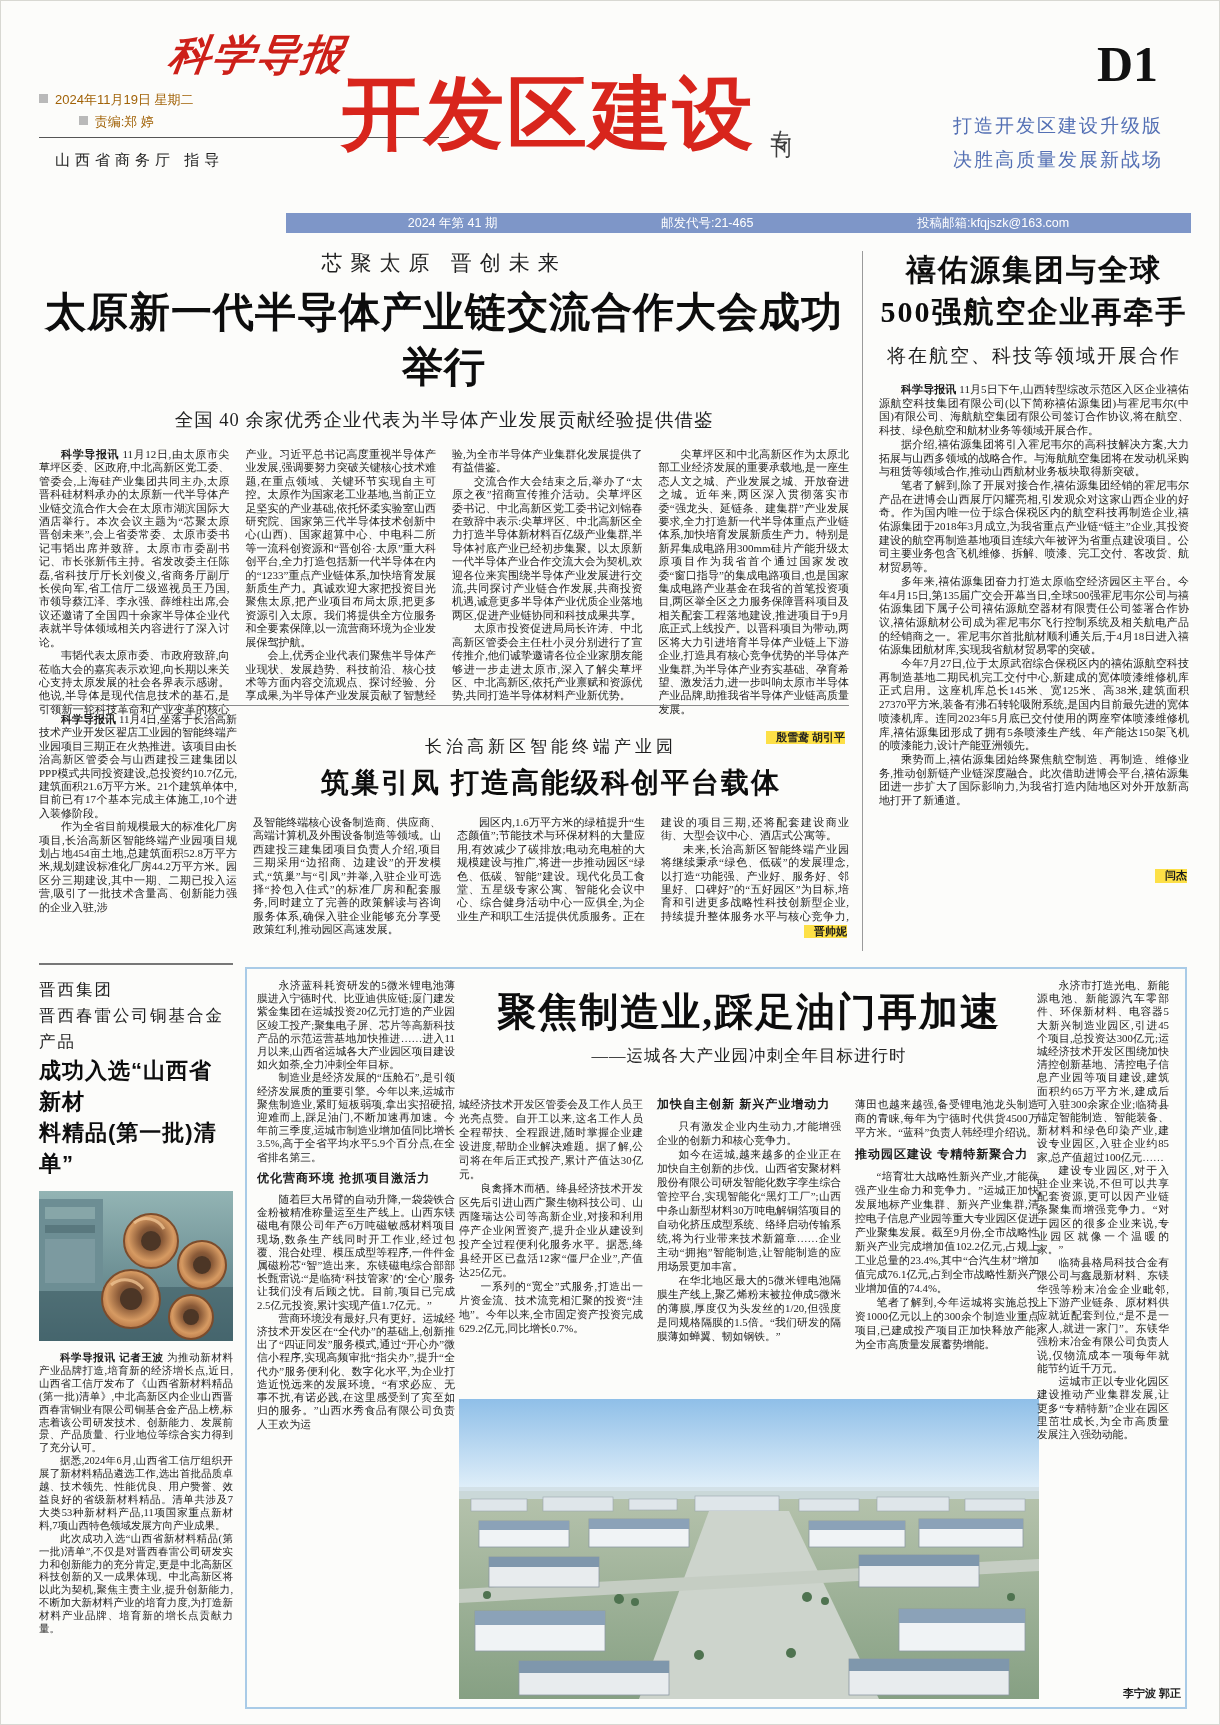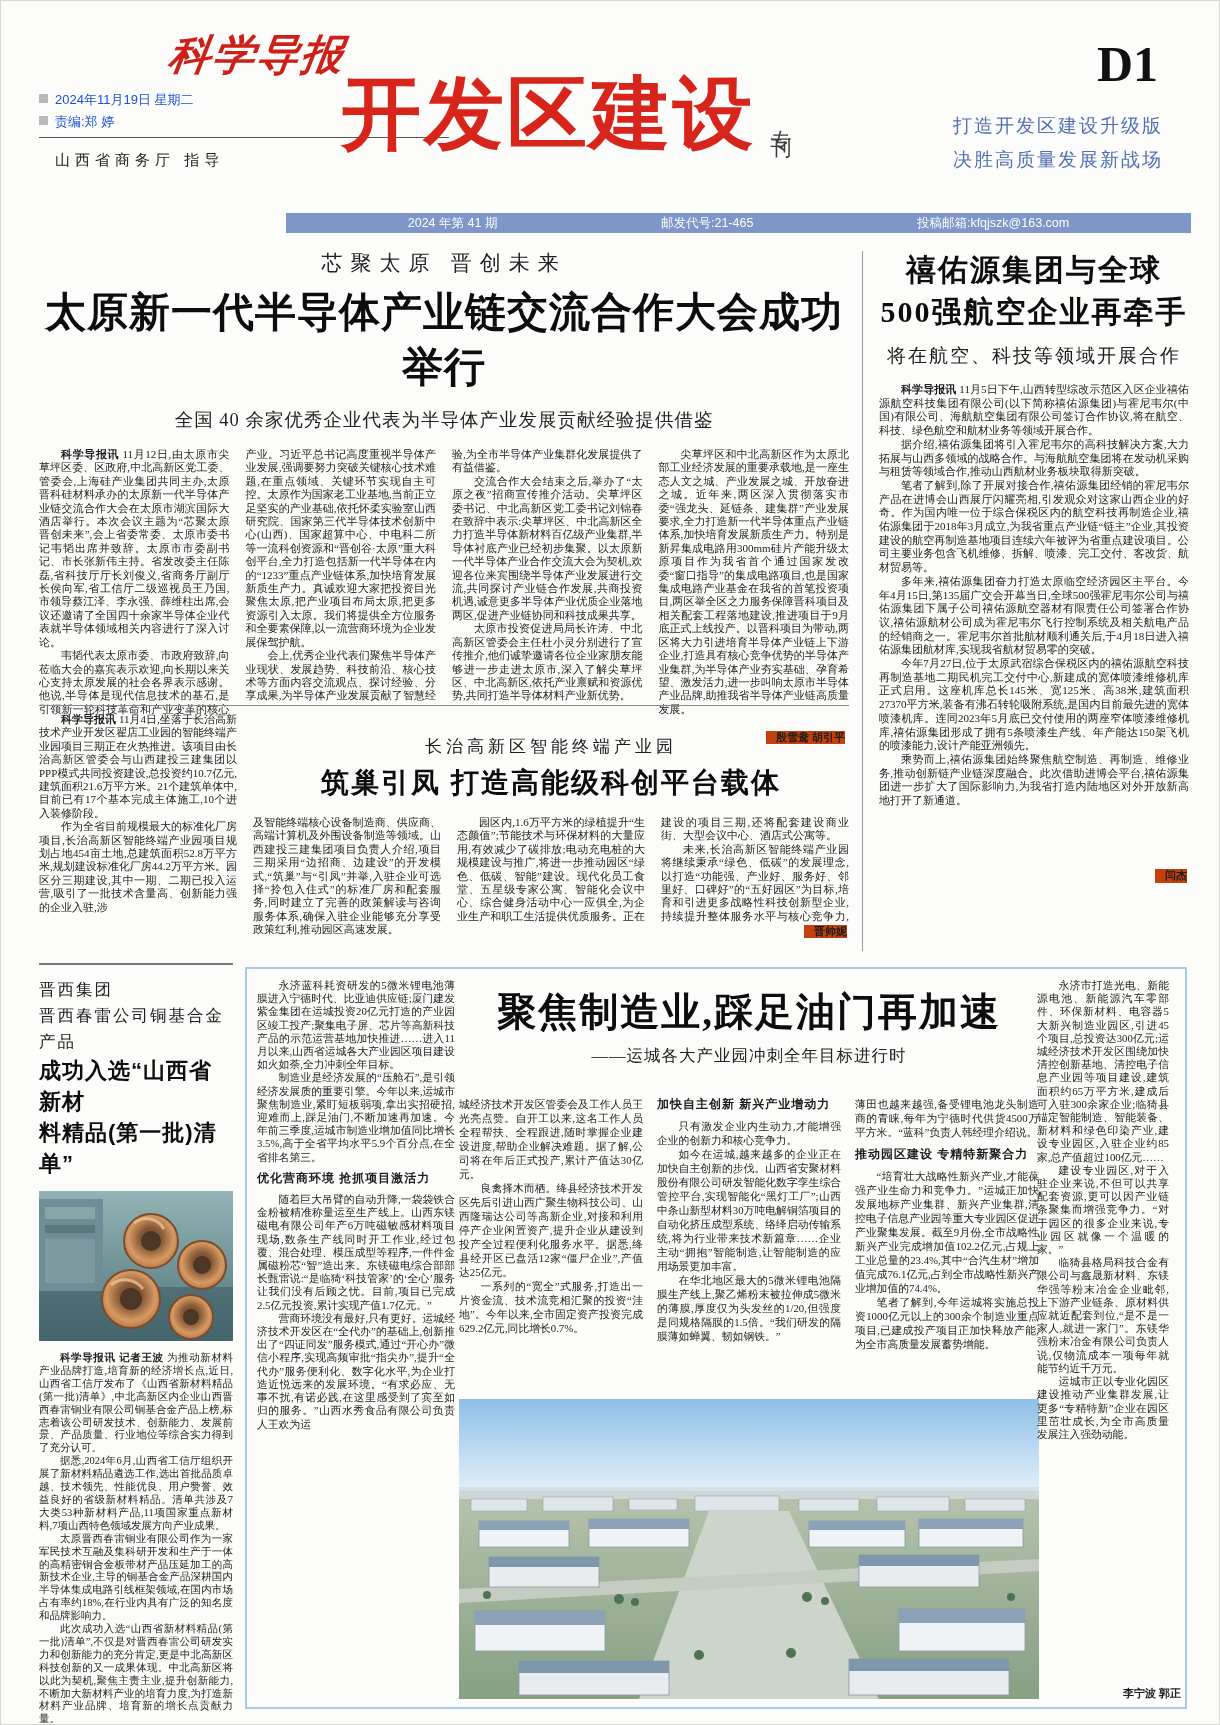--- a/index.html
+++ b/index.html
@@ -1,21 +1,21 @@
 <!DOCTYPE html>
 <html><head>
 <meta charset="utf-8">
 <style>
   html,body{margin:0;padding:0;background:#e8e8e4;}
   .page{position:relative;width:1220px;height:1725px;margin:0 auto;background:#fcfcfa;
         font-family:"Liberation Serif","DejaVu Serif",serif;color:#1c1c1c;overflow:hidden;
         border:1px solid #d8d8d2;box-sizing:border-box;}
   
   .meta{position:absolute;left:38px;top:88px;font-family:"Liberation Sans","DejaVu Sans",sans-serif;
-        font-size:13px;line-height:22px;color:#1d4ed8;}
+        font-size:13px;line-height:22px;color:#a16207;text-align:center;}
   .meta .sq{display:inline-block;width:9px;height:9px;background:#b9b9b9;margin-right:7px;vertical-align:1px;}
   .meta-rule{position:absolute;left:38px;top:136px;width:410px;border-top:1px solid #555;}
   .guidance{position:absolute;left:54px;top:150px;font-family:"Liberation Sans",sans-serif;
         font-size:15px;letter-spacing:5px;color:#222;}
   .masthead{position:absolute;left:168px;top:26px;font-family:"DejaVu Serif",serif;font-style:italic;
         font-weight:bold;font-size:42px;color:#cd2019;transform:skewX(-8deg);letter-spacing:2px;}
   .big-title{position:absolute;left:340px;top:60px;font-size:80px;font-weight:900;color:#d8251c;
         letter-spacing:3px;font-family:"Liberation Serif",serif;}
   .title-side{position:absolute;left:766px;top:112px;writing-mode:vertical-rl;font-size:21px;
         letter-spacing:8px;color:#3c3c3c;font-family:"Liberation Sans",sans-serif;}
@@ -24,21 +24,21 @@
   .page-no{position:absolute;left:1096px;top:34px;font-family:"Liberation Serif",serif;
         font-weight:900;font-size:50px;color:#111;}
   .issue-bar{position:absolute;left:285px;top:212px;width:905px;height:20px;background:#7e96c8;
         color:#fff;font-family:"Liberation Sans",sans-serif;font-size:12.5px;display:flex;
         align-items:center;justify-content:space-around;padding:8px 40px;box-sizing:border-box;}
   
   .bodytext p{margin:0;text-indent:2em;text-align:justify;}
   .bodytext p.cont{text-indent:0;}
   .lead{font-weight:bold;font-family:"Liberation Sans",sans-serif;}
   .byline{position:absolute;font-weight:bold;font-family:"Liberation Sans",sans-serif;
-        background:#c2410c;padding-left:10px;}
+        background:#fde047;padding-left:10px;}
   
   .main-article{position:absolute;left:38px;top:248px;width:810px;}
   .kicker{text-align:center;font-size:21px;letter-spacing:8px;color:#222;}
   .main-headline{text-align:center;font-size:41px;font-weight:900;letter-spacing:1px;
         font-family:"Liberation Sans","DejaVu Sans",sans-serif;margin-top:8px;color:#0d0d0d;}
   .main-subtitle{text-align:center;font-size:18.5px;letter-spacing:1px;margin-top:12px;color:#222;}
   .main-body{position:relative;margin-top:16px;height:296px;column-count:4;column-gap:16px;
         font-size:11px;line-height:13.4px;overflow:hidden;}
   .rule-h{position:absolute;left:38px;width:810px;border-top:1px solid #8a8a8a;}
   .vrule{position:absolute;left:861px;top:250px;height:700px;border-left:1px solid #9a9a9a;}
@@ -197,21 +197,20 @@
       <circle cx="92" cy="108" r="29" fill="url(#coil)" stroke="#7c4c2c" stroke-width="2"></circle>
       <circle cx="92" cy="108" r="11" fill="#4c3626"></circle>
       <circle cx="152" cy="126" r="22" fill="url(#coil)" stroke="#7c4c2c" stroke-width="2"></circle>
       <circle cx="152" cy="126" r="8" fill="#4c3626"></circle>
       <path d="M95 32 a20 20 0 0 1 30 6" stroke="#ecc190" stroke-width="3" fill="none" opacity="0.8"></path>
       <path d="M72 94 a22 22 0 0 1 32 4" stroke="#ecc190" stroke-width="3" fill="none" opacity="0.8"></path>
     </svg>
     <div class="jx-body bodytext">
       <p><span class="lead">科学导报讯  记者王波</span><span> 为推动新材料产业品牌打造,培育新的经济增长点,近日,山西省工信厅发布了《山西省新材料精品(第一批)清单》,中北高新区内企业山西晋西春雷铜业有限公司铜基合金产品上榜,标志着该公司研发技术、创新能力、发展前景、产品质量、行业地位等综合实力得到了充分认可。</span></p>
       <p>据悉,2024年6月,山西省工信厅组织开展了新材料精品遴选工作,选出首批品质卓越、技术领先、性能优良、用户赞誉、效益良好的省级新材料精品。清单共涉及7大类53种新材料产品,11项国家重点新材料,7项山西特色领域发展方向产业成果。</p>
-      <p>太原晋西春雷铜业有限公司作为一家军民技术互融及集科研开发和生产于一体的高精密铜合金板带材产品压延加工的高新技术企业,主导的铜基合金产品深耕国内半导体集成电路引线框架领域,在国内市场占有率约18%,在行业内具有广泛的知名度和品牌影响力。</p>
       <p>此次成功入选“山西省新材料精品(第一批)清单”,不仅是对晋西春雷公司研发实力和创新能力的充分肯定,更是中北高新区科技创新的又一成果体现。中北高新区将以此为契机,聚焦主责主业,提升创新能力,不断加大新材料产业的培育力度,为打造新材料产业品牌、培育新的增长点贡献力量。</p>
     </div>
   </div>
 
   <div class="box">
     <div class="yc-left bodytext">
       <p>永济蓝科耗资研发的5微米锂电池薄膜进入宁德时代、比亚迪供应链;厦门建发紫金集团在运城投资20亿元打造的产业园区竣工投产;聚集电子屏、芯片等高新科技产品的示范运营基地加快推进……进入11月以来,山西省运城各大产业园区项目建设如火如荼,全力冲刺全年目标。</p>
       <p>制造业是经济发展的“压舱石”,是引领经济发展质的重要引擎。今年以来,运城市聚焦制造业,紧盯短板弱项,拿出实招硬招,迎难而上,踩足油门,不断加速再加速。今年前三季度,运城市制造业增加值同比增长3.5%,高于全省平均水平5.9个百分点,在全省排名第三。</p>
       <p class="subhead">优化营商环境  抢抓项目激活力</p>
       <p>随着巨大吊臂的自动升降,一袋袋铁合金粉被精准称量运至生产线上。山西东镁磁电有限公司年产6万吨磁敏感材料项目现场,数条生产线同时开工作业,经过包覆、混合处理、模压成型等程序,一件件金属磁粉芯“智”造出来。东镁磁电综合部部长甄雷说:“是临猗‘科技管家’的‘全心’服务让我们没有后顾之忧。目前,项目已完成2.5亿元投资,累计实现产值1.7亿元。”</p>

